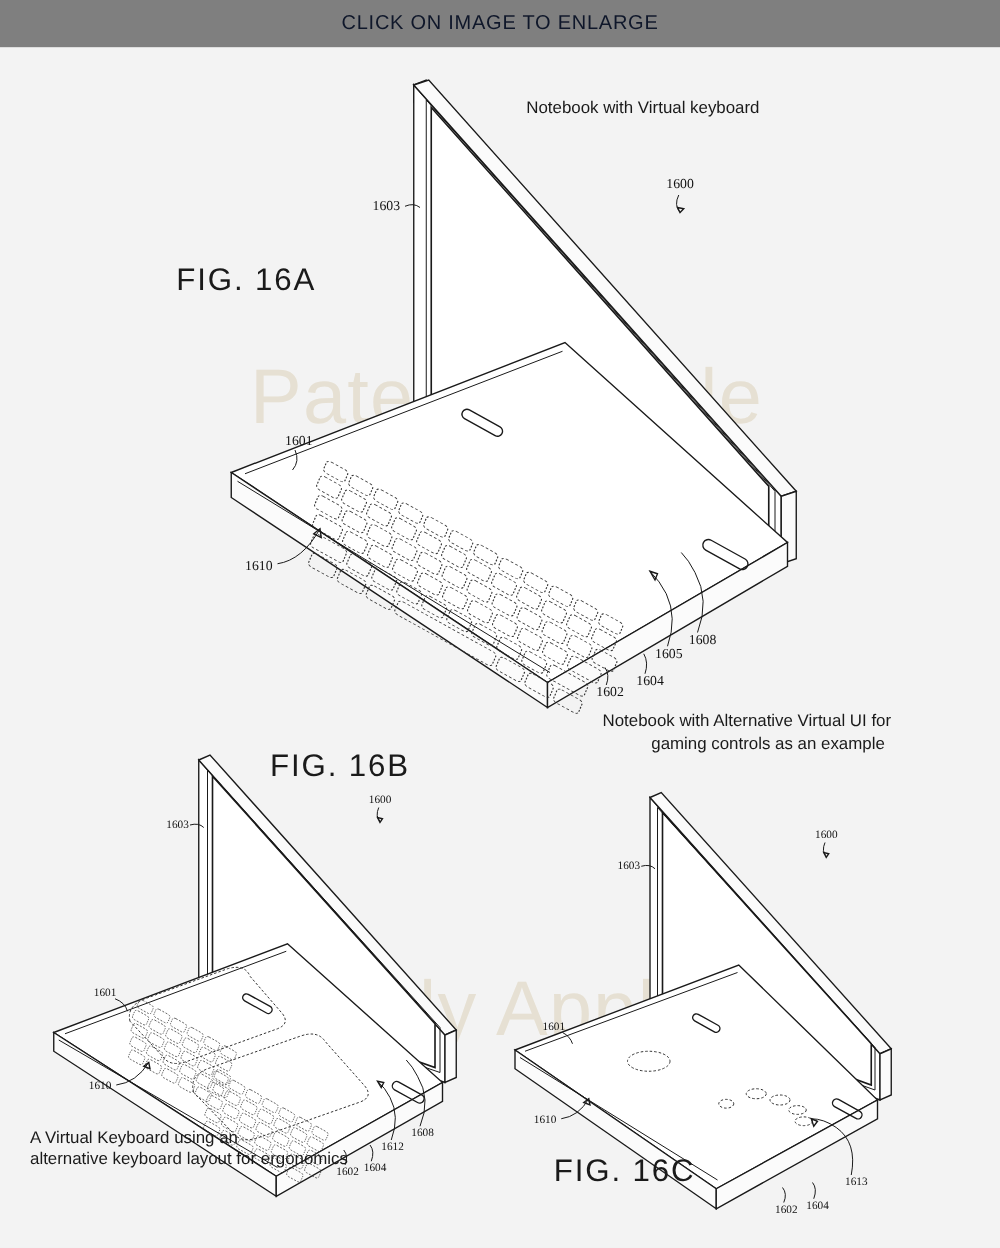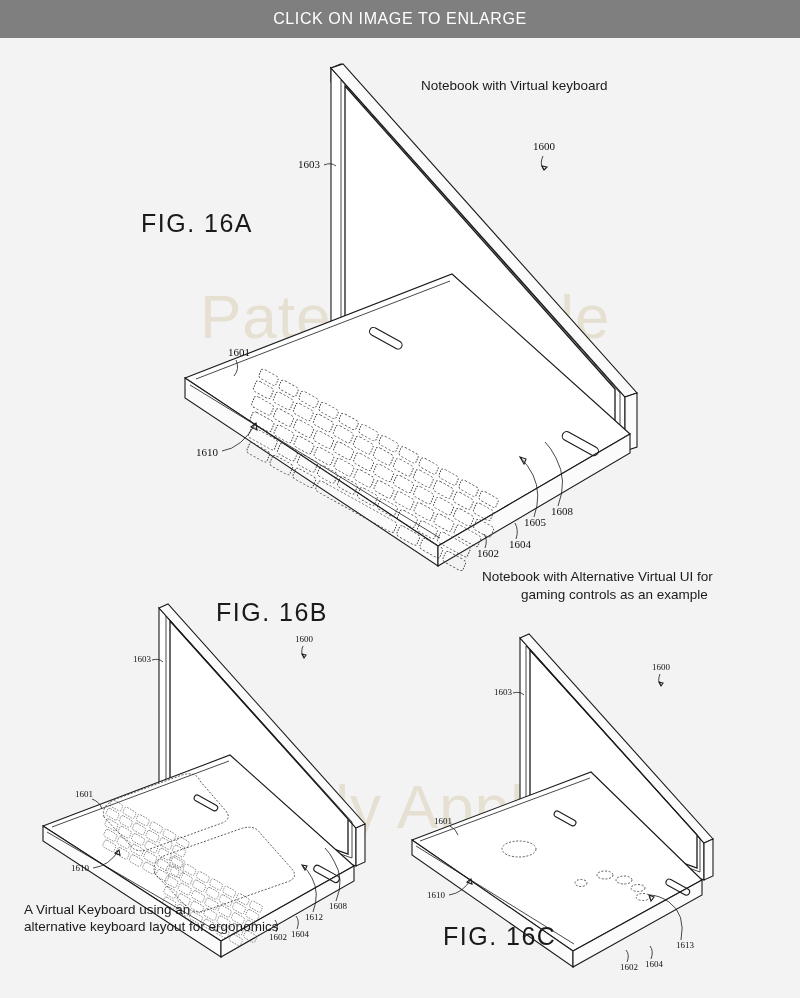--- a/index.html
+++ b/index.html
@@ -16,21 +16,21 @@
     color: #222;
   }
 
   
   #enlarge-banner {
     position: absolute;
     left: 0; top: 0;
     width: 800px;
     height: 38px;
     background: #7f7f7f;
-    color: #ffffff;
+    color: #0f172a;
     display: flex;
     align-items: center;
     justify-content: center;
     font-size: 16px;
     letter-spacing: 0.6px;
     font-family: "Liberation Sans", sans-serif;
     cursor: pointer;
     user-select: none;
   }
 

